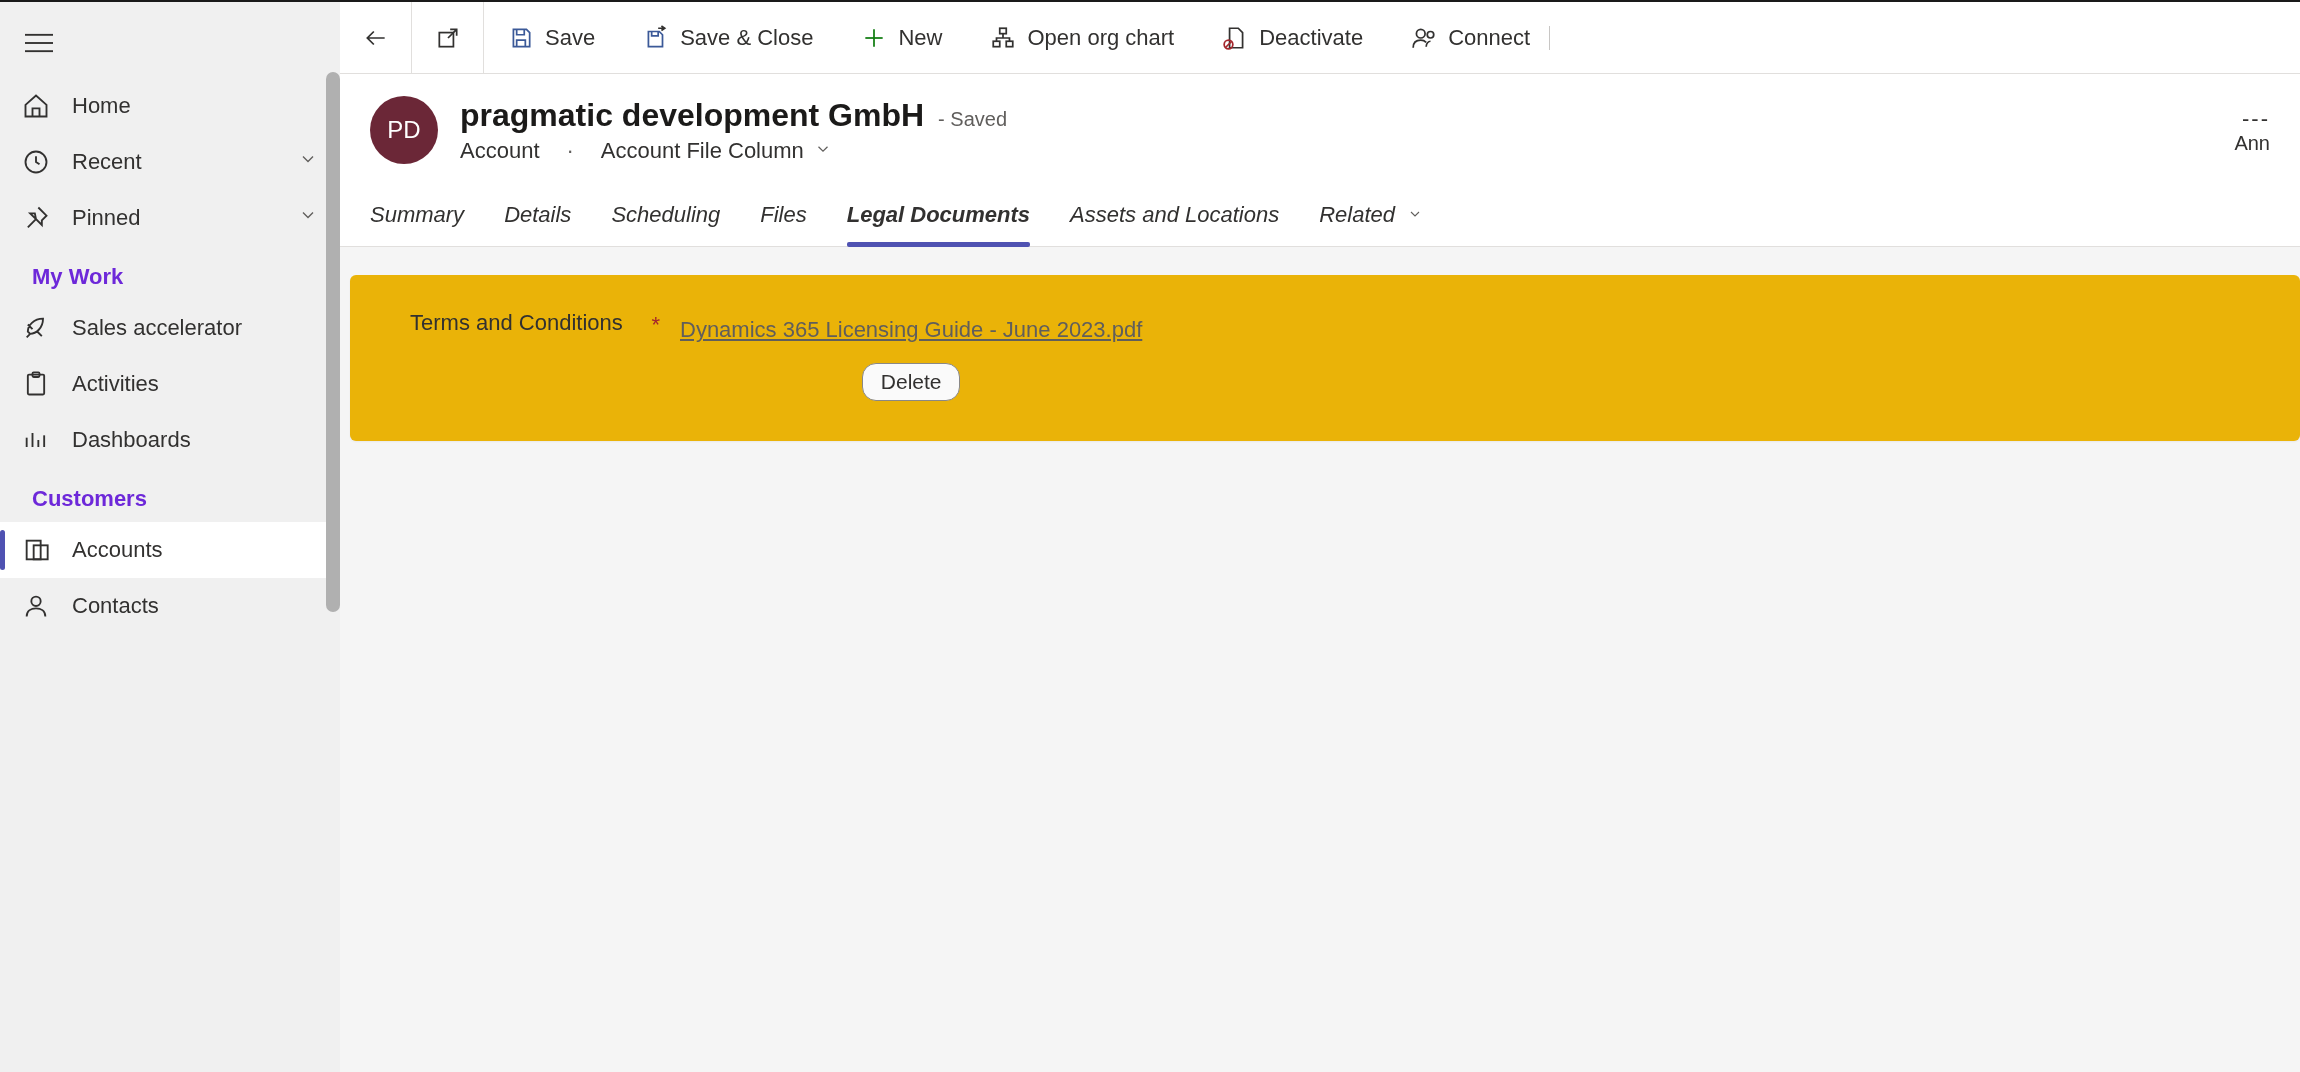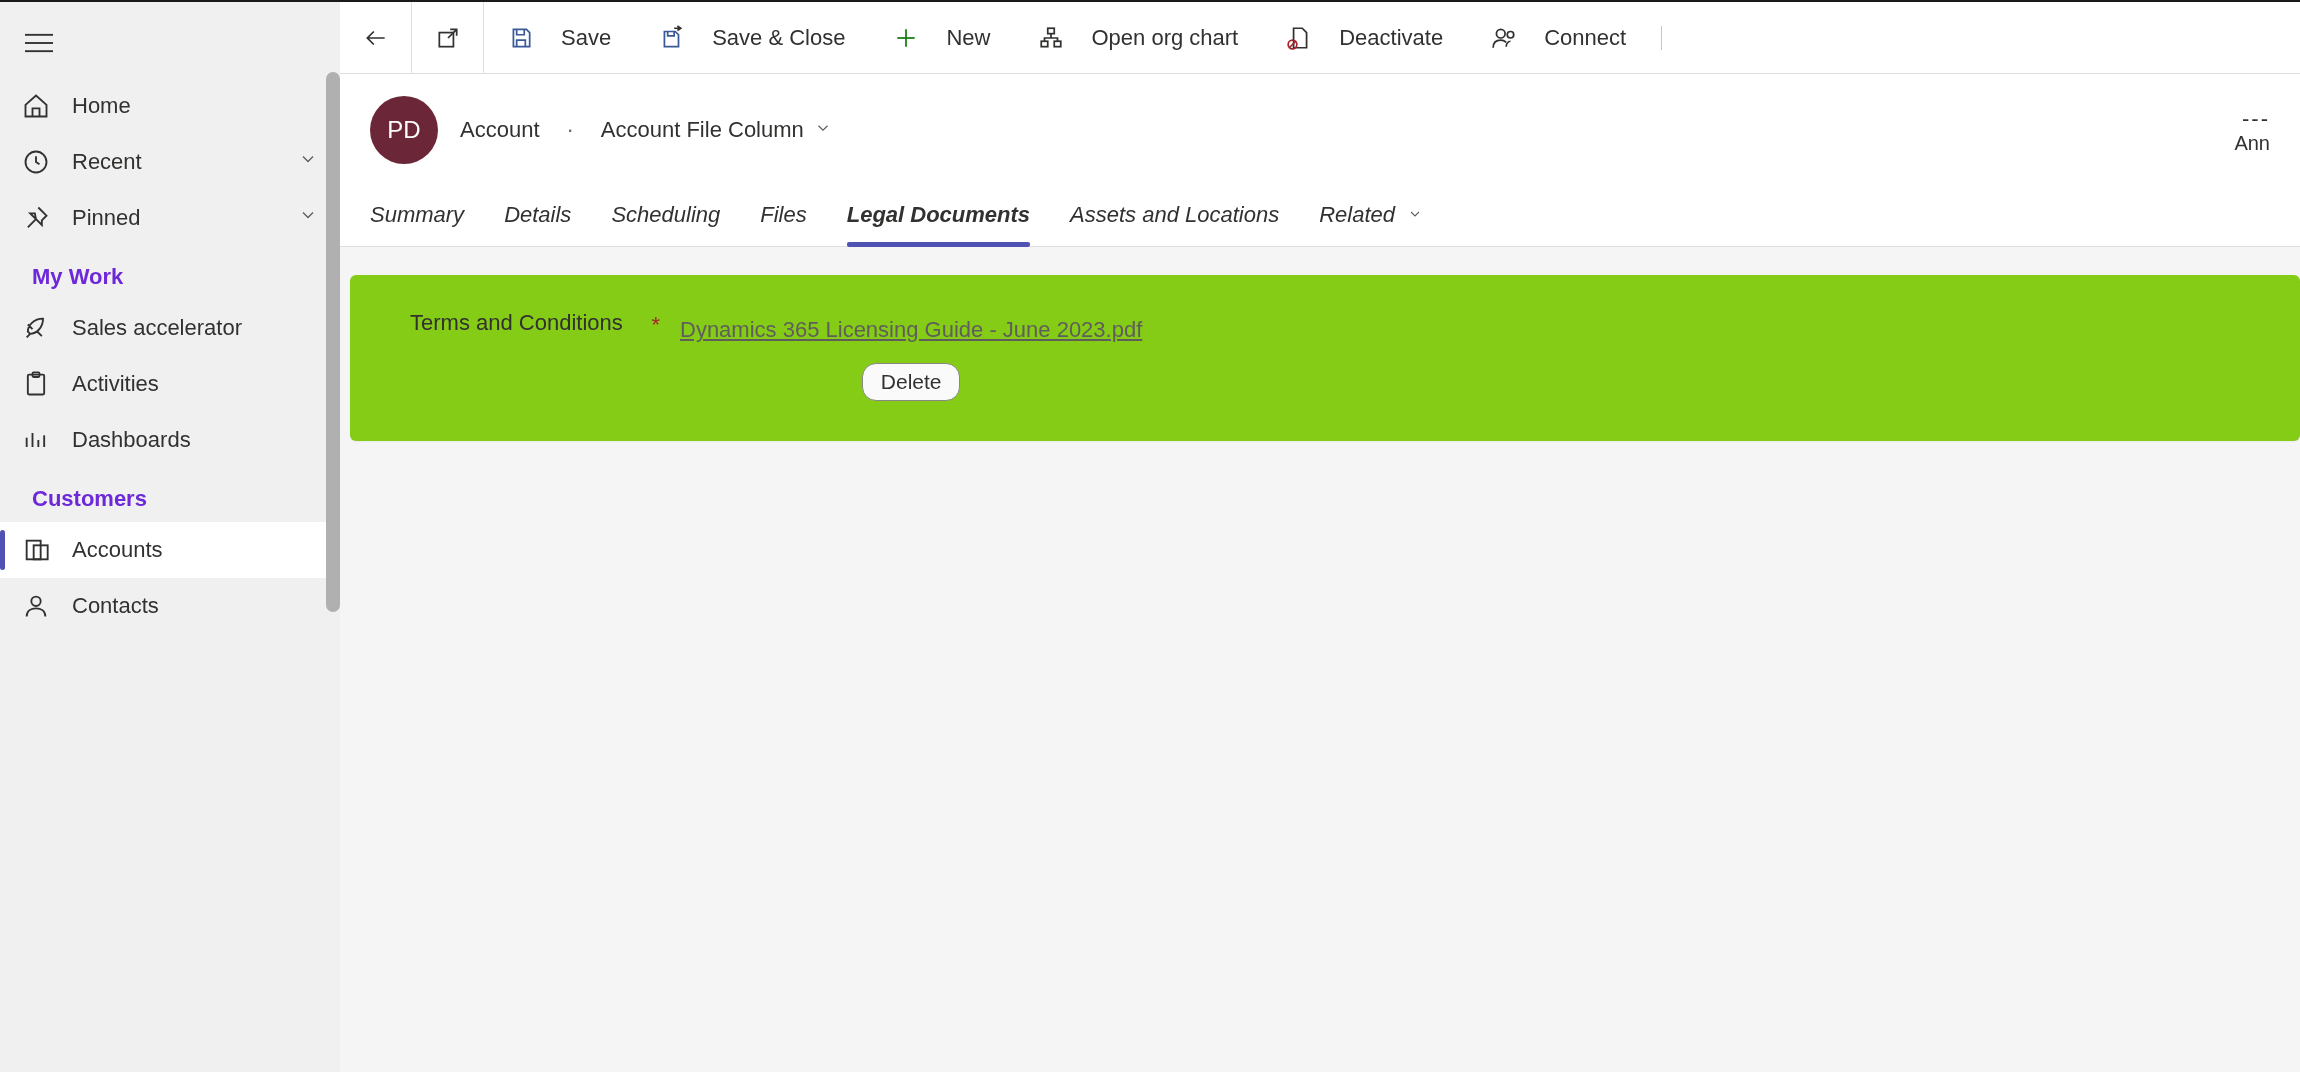--- a/index.html
+++ b/index.html
@@ -94,21 +94,21 @@
     
     .cmdbar {
       display: flex;
       align-items: stretch;
       border-bottom: 1px solid #e1dfdd;
       height: 72px;
     }
     .cmdbtn {
       display: flex;
       align-items: center;
-      gap: 27px;
+      gap: 11px;
       padding: 0 24px;
       font-size: 22px;
       color: #323130;
       cursor: pointer;
       white-space: nowrap;
     }
     .cmdbtn.icon-only {
       padding: 0;
       width: 72px;
       justify-content: center;
@@ -217,21 +217,21 @@
       margin-left: 6px;
       color: #605e5c;
     }
     
     .content {
       padding: 28px 0 0 10px;
       background: #f5f5f5;
       flex: 1;
     }
     .card {
-      background: #84cc16;
+      background: #eab308;
       border-radius: 6px;
       padding: 30px 50px 40px 60px;
       box-shadow: 0 1px 2px rgba(0,0,0,0.05);
     }
     .field-row {
       display: flex;
       align-items: flex-start;
       gap: 40px;
     }
     .field-label {
@@ -455,20 +455,24 @@
             </svg>
         </span>
         <span>Connect</span>
         <span style="margin-left:8px;border-left:1px solid #c8c6c4;height:24px"></span>
       </div>
     </div>
 
     <div class="record-header">
       <div class="avatar">PD</div>
       <div class="title-block">
+        <div class="title-row">
+          <span class="record-title">pragmatic development GmbH</span>
+          <span class="saved-label">- Saved</span>
+        </div>
         <div class="subtitle-row">
           <span>Account</span>
           <span class="dot">·</span>
           <span style="display:flex;align-items:flex-end;gap:10px;cursor:pointer">
             <span>Account File Column</span>
             <span class="chev">
               <svg width="18" height="18" viewBox="0 0 24 24">
                   <path d="M6 9 L12 15 L18 9"></path>
                 </svg>
             </span>

